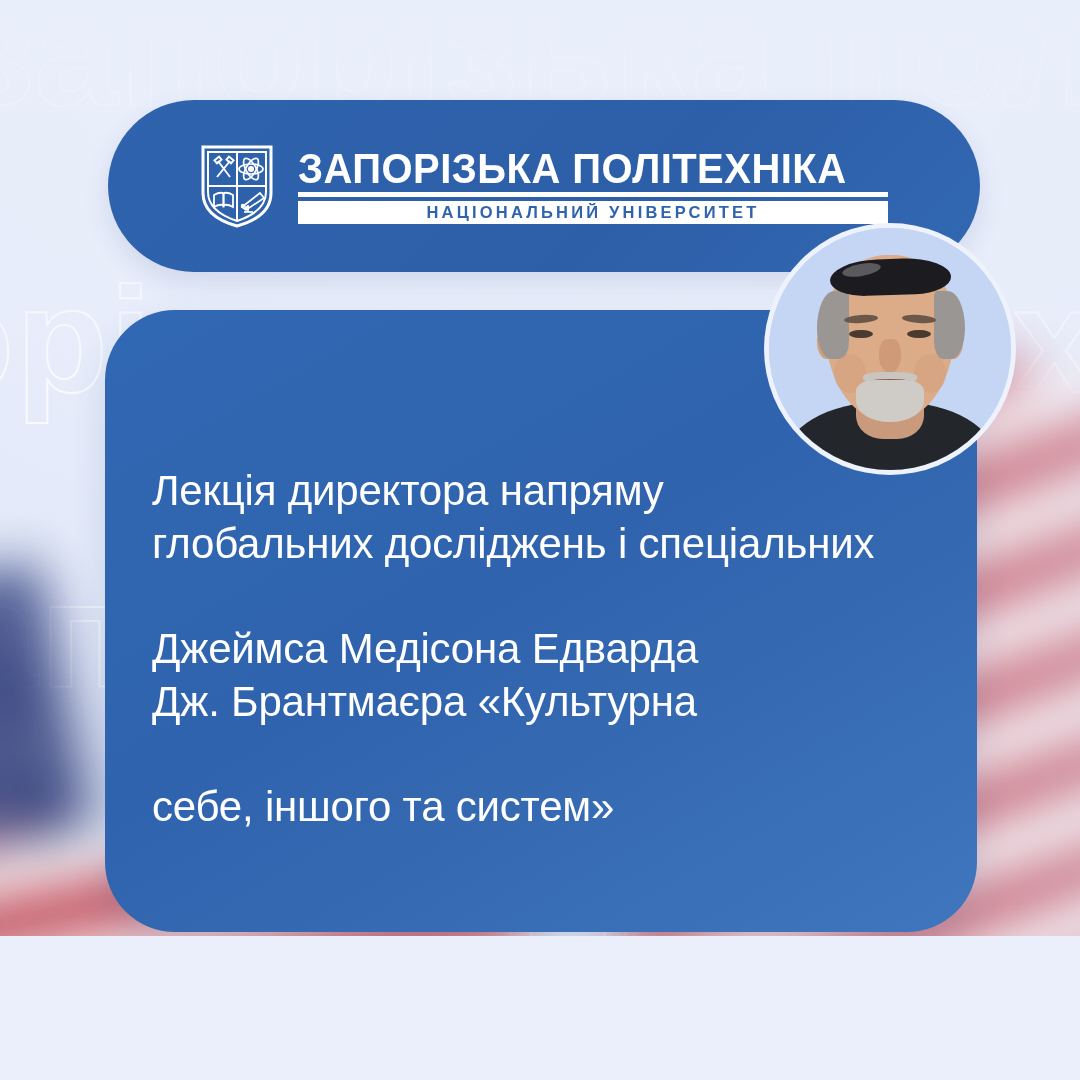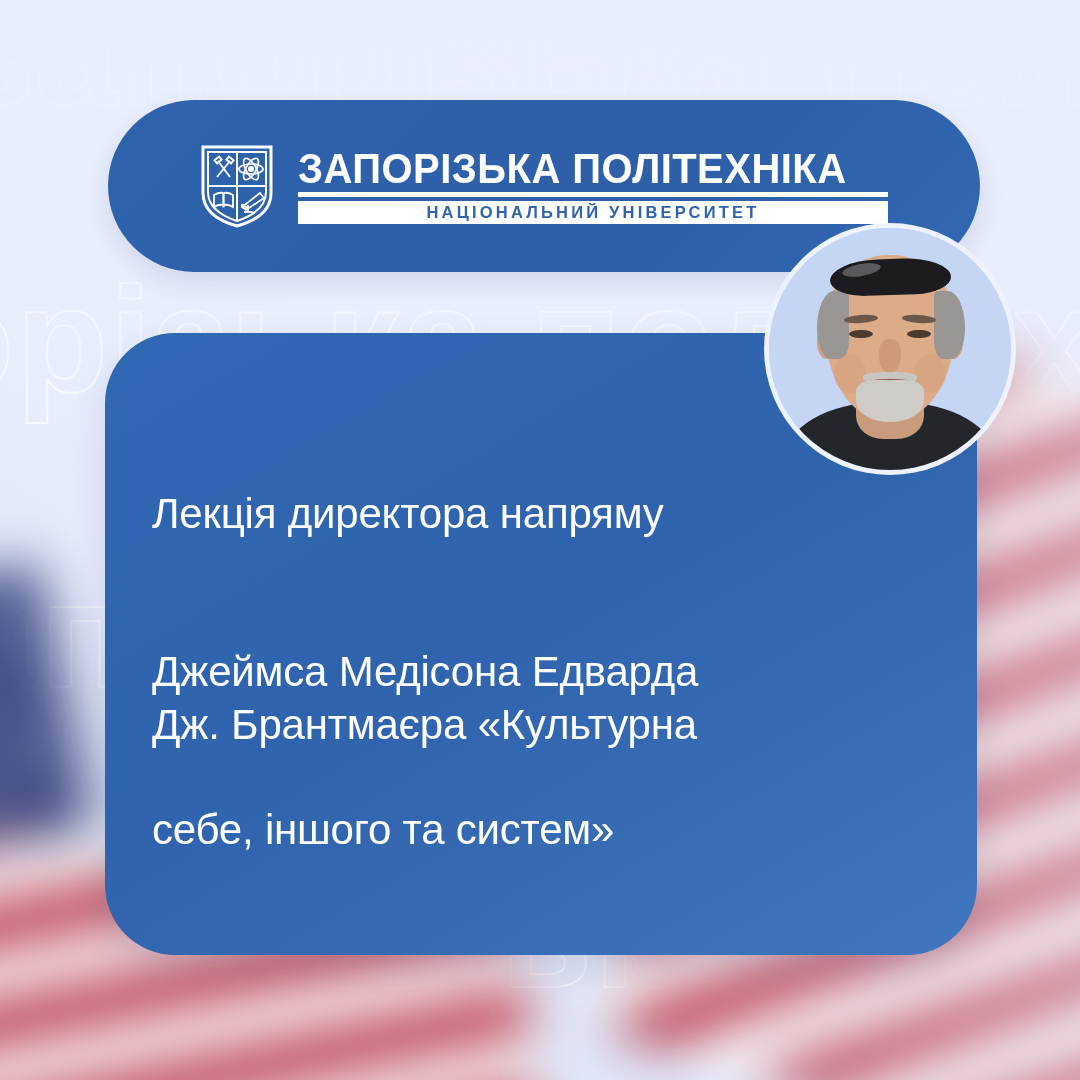--- a/index.html
+++ b/index.html
@@ -2,21 +2,21 @@
 <html lang="uk"><head>
 <meta charset="utf-8">
 <title>Лекція</title>
 <style>
   html,body{margin:0;padding:0;}
   body{
     width:1080px;height:1080px;overflow:hidden;
     font-family:"Liberation Sans","DejaVu Sans",sans-serif;
     background:#eaeffb;
   }
-  #stage{position:relative;width:1080px;height:1080px;overflow:hidden;background:#0f766e;}
+  #stage{position:relative;width:1080px;height:936px;overflow:hidden;background:#0f766e;}
 
   
   .bg-base{
     position:absolute;inset:0;
     background:
       radial-gradient(120% 90% at 50% 0%, #eef2fd 0%, #e6ecfa 55%, #dfe6f7 100%);
   }
   .bg-wm{
     position:absolute;left:0;right:0;
     font-weight:700;letter-spacing:2px;white-space:nowrap;
@@ -108,21 +108,20 @@
     color:#2f63ad;font-weight:700;font-size:16.5px;letter-spacing:3.2px;
     white-space:nowrap;line-height:1.05;
   }
 
   
   .main-card{
     position:absolute;left:105px;top:310px;width:872px;height:622px;
     background:linear-gradient(150deg,#3168b3 0%,#2f63ad 45%,#3f76bd 100%);
     border-radius:70px;
     box-shadow:0 14px 34px rgba(40,70,130,.14);
-    margin-top:23px;
   }
   .lecture-text{
     position:absolute;left:47px;right:40px;top:155px;
     color:#fff;font-size:42px;line-height:1.255;
     font-weight:400;letter-spacing:-.2px;
   }
   .lecture-text b{font-weight:400;}
 
   
   .avatar-wrap{
@@ -241,21 +240,21 @@
       <div class="wordmark-rule"></div>
       <div class="wordmark-sub-bar">
         <div class="wordmark-sub">НАЦІОНАЛЬНИЙ УНІВЕРСИТЕТ</div>
       </div>
     </div>
   </div>
 
   <div class="main-card">
     <div class="lecture-text">
       <span>Лекція директора напряму</span><br>
-      <br>
+      <span>глобальних досліджень і спеціальних</span><br>
       <br>
       <span>Джеймса Медісона Едварда</span><br>
       <span>Дж. Брантмаєра </span><b>«Культурна</b><br>
       <br>
       <b>себе, іншого та систем»</b>
     </div>
   </div>
 
   <div class="avatar-wrap">
     <div class="avatar-clip">

